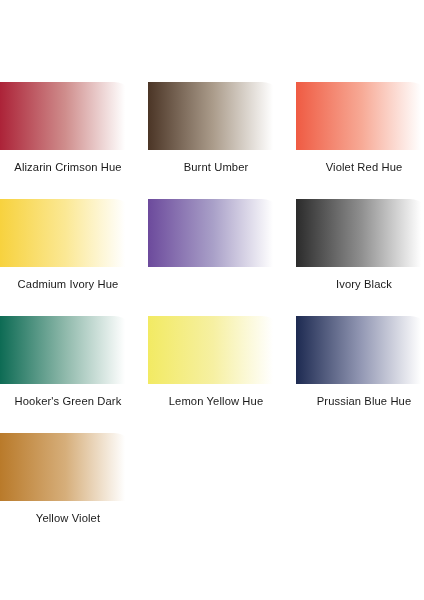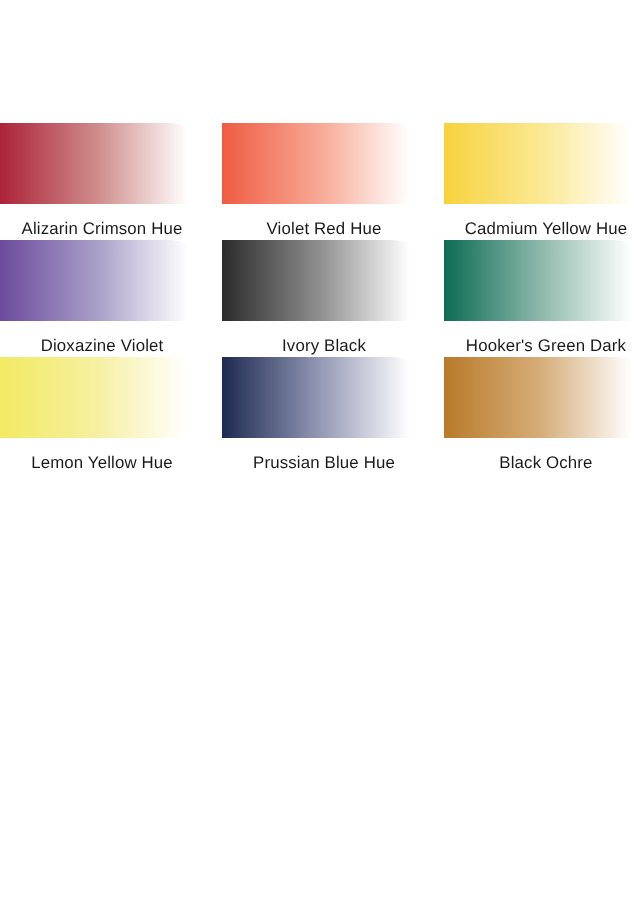--- a/index.html
+++ b/index.html
@@ -26,21 +26,21 @@
   .swatch-grid {
     display: grid;
     grid-template-columns: 136px 136px 136px;
     column-gap: 12px;
     row-gap: 0;
     width: 424px;
   }
 
   .swatch-cell {
     width: 136px;
-    height: 78px;
+    height: 117px;
     display: flex;
     flex-direction: column;
     align-items: center;
   }
 
   .swatch-chip {
     width: 136px;
     height: 68px;
     border-top-right-radius: 22px;
     background: #ccc;
@@ -60,35 +60,38 @@
 <body>
 
 <div id="swatch-chart">
   <div class="swatch-grid">
 
     <div class="swatch-cell">
       <div class="swatch-chip" style="background: linear-gradient(to right, rgb(172, 35, 56) 0%, rgb(207, 141, 140) 48%, rgb(255, 255, 255) 92%, rgb(255, 255, 255) 100%);"></div>
       <div class="swatch-label">Alizarin Crimson Hue</div>
     </div>
 
+    <div class="swatch-cell">
+      <div class="swatch-chip" style="background: linear-gradient(to right, rgb(75, 53, 38) 0%, rgb(171, 156, 139) 48%, rgb(255, 255, 255) 92%, rgb(255, 255, 255) 100%);"></div>
+      <div class="swatch-label">Burnt Umber</div>
+    </div>
 
     <div class="swatch-cell">
       <div class="swatch-chip" style="background: linear-gradient(to right, rgb(239, 91, 67) 0%, rgb(247, 169, 149) 48%, rgb(255, 255, 255) 92%, rgb(255, 255, 255) 100%);"></div>
       <div class="swatch-label">Violet Red Hue</div>
     </div>
 
     <div class="swatch-cell">
       <div class="swatch-chip" style="background: linear-gradient(to right, rgb(247, 210, 62) 0%, rgb(251, 232, 148) 48%, rgb(255, 255, 255) 92%, rgb(255, 255, 255) 100%);"></div>
-      <div class="swatch-label">Cadmium Yellow Hue</div>
+      <div class="swatch-label">Cadmium Ivory Hue</div>
     </div>
 
 
     <div class="swatch-cell">
       <div class="swatch-chip" style="background: linear-gradient(to right, rgb(108, 74, 156) 0%, rgb(169, 160, 200) 48%, rgb(255, 255, 255) 92%, rgb(255, 255, 255) 100%);"></div>
-      <div class="swatch-label">Dioxazine Violet</div>
     </div>
 
     <div class="swatch-cell">
       <div class="swatch-chip" style="background: linear-gradient(to right, rgb(43, 43, 43) 0%, rgb(143, 143, 143) 48%, rgb(255, 255, 255) 92%, rgb(255, 255, 255) 100%);"></div>
       <div class="swatch-label">Ivory Black</div>
     </div>
 
     <div class="swatch-cell">
       <div class="swatch-chip" style="background: linear-gradient(to right, rgb(13, 107, 84) 0%, rgb(143, 185, 171) 48%, rgb(255, 255, 255) 92%, rgb(255, 255, 255) 100%);"></div>
       <div class="swatch-label">Hooker's Green Dark</div>
@@ -100,17 +103,17 @@
     </div>
 
     <div class="swatch-cell">
       <div class="swatch-chip" style="background: linear-gradient(to right, rgb(29, 42, 81) 0%, rgb(147, 152, 180) 48%, rgb(255, 255, 255) 92%, rgb(255, 255, 255) 100%);"></div>
       <div class="swatch-label">Prussian Blue Hue</div>
     </div>
 
 
     <div class="swatch-cell">
       <div class="swatch-chip" style="background: linear-gradient(to right, rgb(185, 122, 42) 0%, rgb(214, 174, 122) 48%, rgb(255, 255, 255) 92%, rgb(255, 255, 255) 100%);"></div>
-      <div class="swatch-label">Black Ochre</div>
+      <div class="swatch-label">Yellow Violet</div>
     </div>
 
   </div>
 </div>
 
 </body></html>

